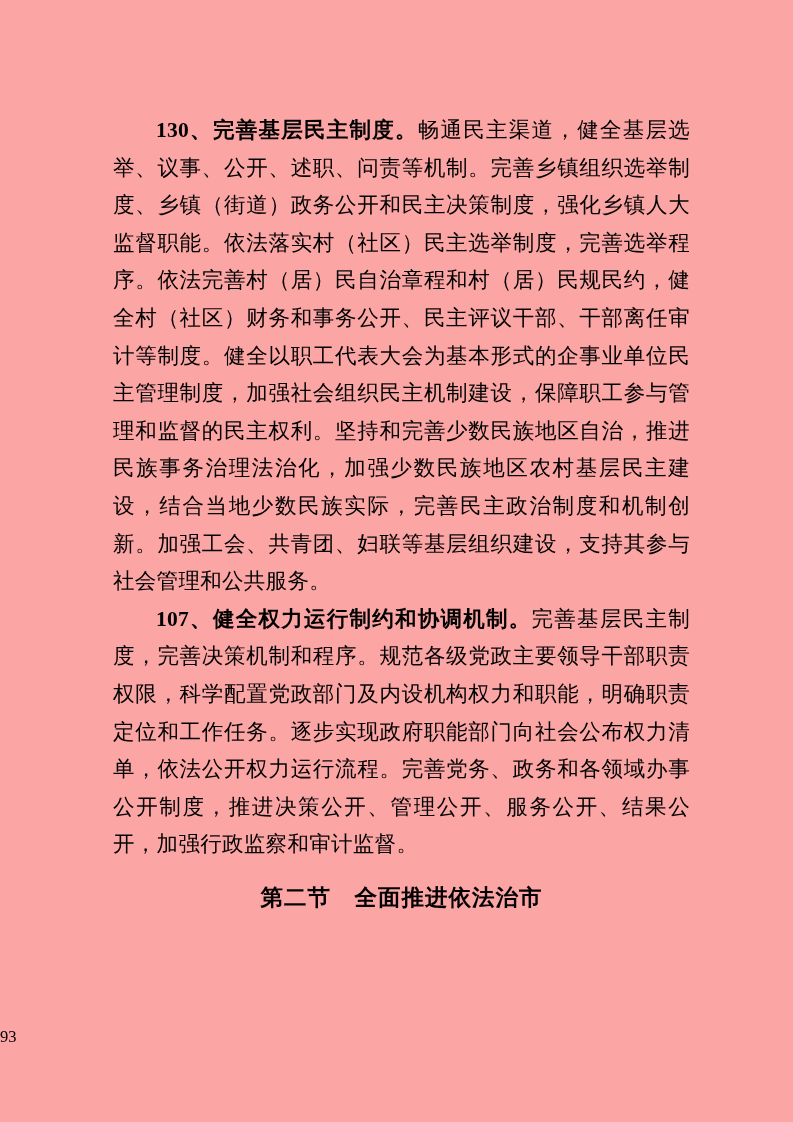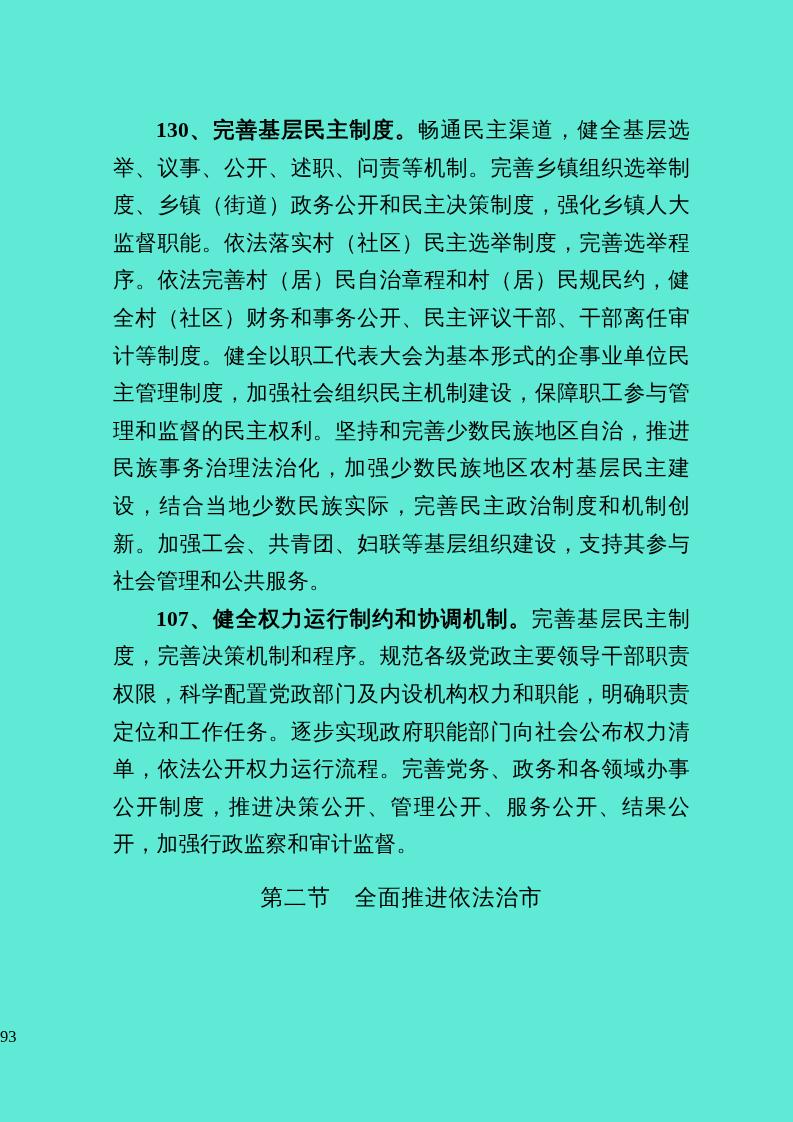--- a/index.html
+++ b/index.html
@@ -4,21 +4,21 @@
 <style>
   html, body {
     margin: 0;
     padding: 0;
     background: #ffffff;
   }
   .page {
     position: relative;
     width: 793px;
     height: 1122px;
-    background: #5eead4;
+    background: #fca5a5;
     box-sizing: border-box;
     padding: 112px 103px 0 113px;
     color: #000000;
     font-family: "Liberation Serif", "DejaVu Serif", serif;
     overflow: hidden;
   }
   .para {
     margin: 0;
     font-size: 21.5px;
     line-height: 37.6px;
@@ -28,21 +28,21 @@
     letter-spacing: 0.3px;
     color: #000000;
   }
   .para .lead {
     font-weight: 700;
   }
   .section-heading {
     margin: 15px 0 22px 0;
     font-size: 22.5px;
     line-height: 38px;
-    font-weight: 400;
+    font-weight: 700;
     text-align: center;
     text-indent: 0;
     letter-spacing: 1px;
     color: #000000;
   }
   .page-number {
     position: absolute;
     left: 0;
     right: 0;
     top: 1026px;

